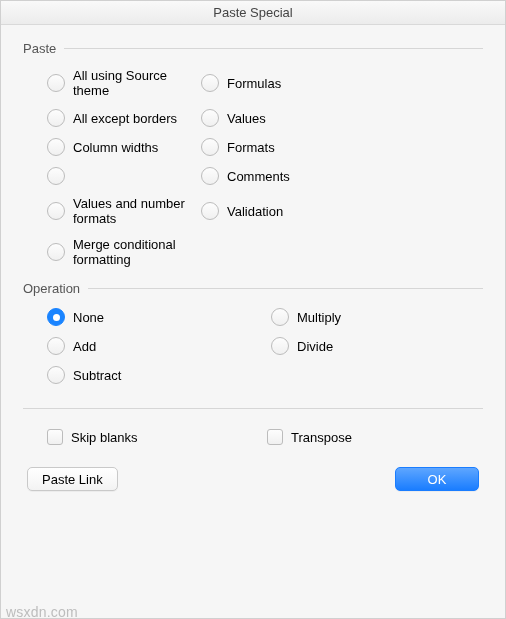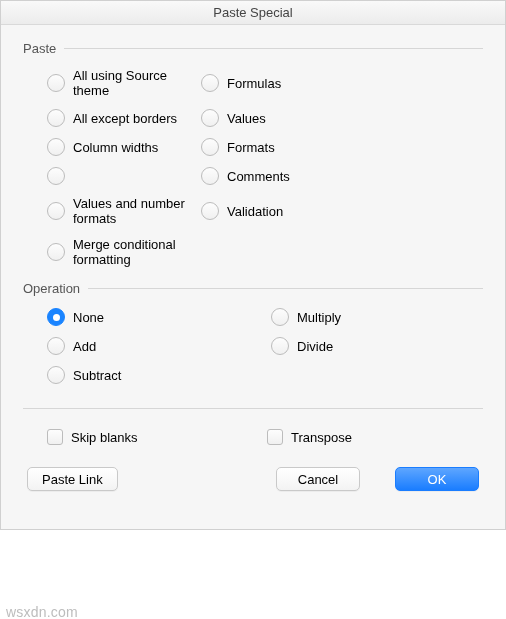--- a/index.html
+++ b/index.html
@@ -4,21 +4,21 @@
   <style>
     * { box-sizing: border-box; margin: 0; padding: 0; }
     body {
       font-family: -apple-system, BlinkMacSystemFont, "Helvetica Neue", sans-serif;
       font-size: 13px;
       color: #333;
       background: #fff;
     }
     .window {
       width: 506px;
-      height: 530px;
+      height: 619px;
       background: #f6f6f6;
       border: 1px solid #d0d0d0;
       display: flex;
       flex-direction: column;
     }
     .titlebar {
       height: 24px;
       background: linear-gradient(#f9f9f9, #ececec);
       border-bottom: 1px solid #d9d9d9;
       display: flex;
@@ -106,21 +106,20 @@
     }
     .check-row {
       display: grid;
       grid-template-columns: 220px 1fr;
       padding-left: 24px;
       margin-bottom: 22px;
     }
     .button-row {
       display: flex;
       padding: 0 4px 6px 4px;
-      gap: 25px;
     }
     .spacer { flex: 1; }
     .btn {
       height: 24px;
       min-width: 84px;
       padding: 0 14px;
       border: 1px solid #c9c9c9;
       border-radius: 5px;
       background: linear-gradient(#ffffff,#f3f3f3);
       font-size: 13px;
@@ -249,23 +248,20 @@
         <div class="check"></div>
         <span class="label">Transpose</span>
       </div>
     </div>
 
     <div class="button-row">
       <div class="btn">
         <span>Paste Link</span>
       </div>
       <div class="spacer"></div>
-      <div class="btn">
-        <span>Cancel</span>
-      </div>
       <div class="btn primary">
         <span>OK</span>
       </div>
     </div>
 
   </div>
 </div>
 
 <div class="watermark">wsxdn.com</div>
 

